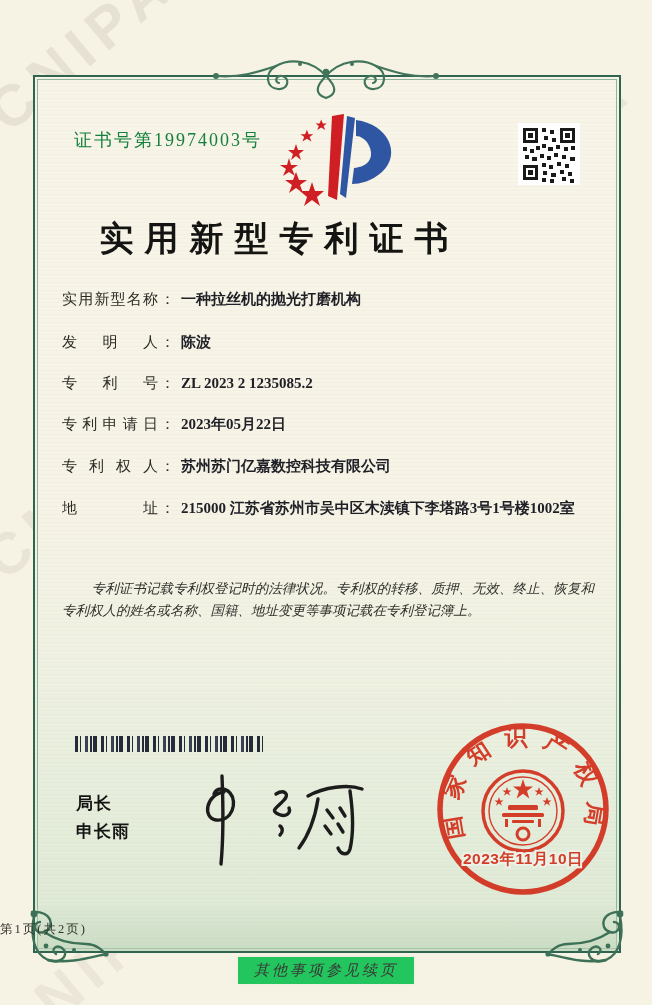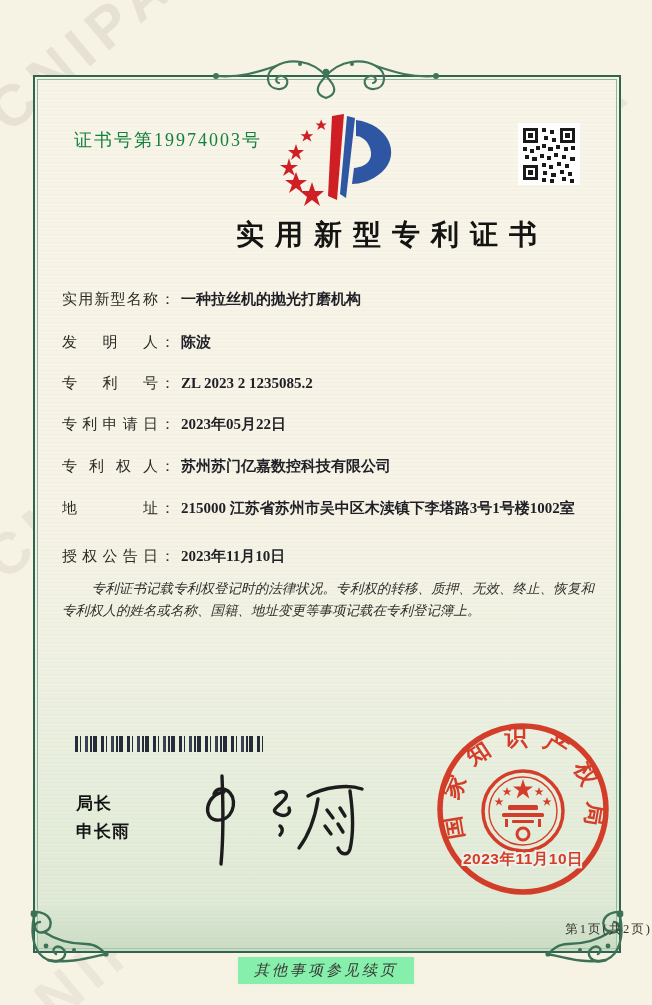--- a/index.html
+++ b/index.html
@@ -30,22 +30,22 @@
   .frame-inner{position:absolute;inset:2px;border:1px solid #8fb49c;}
   .bottom-band{
     position:absolute;left:37px;top:907px;width:580px;height:44px;
     background:linear-gradient(180deg,rgba(205,222,199,0.15),rgba(188,210,182,0.55));
   }
   .cert-no{
     position:absolute;left:74px;top:128px;
     font-size:18px;letter-spacing:2px;color:#15803d;
   }
   .title{
-    position:absolute;left:0;top:216px;width:548px;text-align:right;
-    font-size:28px;font-weight:bold;letter-spacing:11px;text-indent:11px;color:#141412;
+    position:absolute;left:0;top:216px;width:548px;text-align:center;
+    font-size:34px;font-weight:bold;letter-spacing:11px;text-indent:11px;color:#141412;
   }
   .qr{position:absolute;left:518px;top:123px;width:62px;height:62px;background:#fff;}
   .logo{position:absolute;left:270px;top:110px;width:134px;height:98px;}
   
   .frow{position:absolute;left:62px;width:545px;font-size:15px;line-height:22px;color:#232329;}
   .flabel{
     display:inline-block;width:96px;vertical-align:top;
     text-align:justify;text-align-last:justify;color:#2c2c26;
   }
   .fcolon{display:inline-block;vertical-align:top;margin:0 6px 0 2px;color:#2c2c26;}
@@ -67,26 +67,26 @@
       #262b3a 15px 17px,transparent 17px 18px,
       #262b3a 18px 22px,transparent 22px 26px);
   }
   .signer{
     position:absolute;left:76px;font-family:"Liberation Sans","DejaVu Sans",sans-serif;
     font-size:17px;font-weight:bold;color:#141414;letter-spacing:1px;
   }
   .sig{position:absolute;left:190px;top:772px;width:180px;height:95px;}
   .seal{position:absolute;left:433px;top:719px;width:180px;height:180px;opacity:0.94;}
   .page-no{
-    position:absolute;left:0;top:921px;width:652px;text-align:right;
+    position:absolute;left:0;top:921px;width:652px;text-align:left;
     font-size:12.5px;letter-spacing:2px;color:#33332d;
   }
   .footer-note{
     position:absolute;left:50%;top:957px;transform:translateX(-50%);
-    background:#86efac;padding:4px 16px;
+    background:#22c55e;padding:4px 16px;
     font-size:15px;font-style:italic;letter-spacing:3px;color:#3a3a34;
     box-shadow:0 0 4px rgba(0,0,0,0.04);white-space:nowrap;
   }
   .orn{position:absolute;pointer-events:none;}
 </style>
 </head>
 <body>
 
 <div class="wm" style="left:-30px;top:14px;">CNIPA</div>
 <div class="wm" style="left:428px;top:118px;opacity:.8;">CNIPA</div>
@@ -225,23 +225,20 @@
 <div class="frow" style="top:413px;">
   <span class="flabel">专 利 申 请 日</span><span class="fcolon">：</span><span class="fvalue">2023年05月22日</span>
 </div>
 <div class="frow" style="top:455px;">
   <span class="flabel">专 利 权 人</span><span class="fcolon">：</span><span class="fvalue">苏州苏门亿嘉数控科技有限公司</span>
 </div>
 <div class="frow" style="top:497px;">
   <span class="flabel">地 址</span><span class="fcolon">：</span><span class="fvalue" style="width:418px;">215000 江苏省苏州市吴中区木渎镇下李塔路3号1号楼1002室</span>
 </div>
 <div class="frow" style="top:545px;">
-  <span>
-    <span class="flabel">授 权 公 告 日</span><span class="fcolon">：</span><span class="fvalue">2023年11月10日</span>
-  </span>
 </div>
 
 <div class="paras">
   <p>专利证书记载专利权登记时的法律状况。专利权的转移、质押、无效、终止、恢复和专利权人的姓名或名称、国籍、地址变更等事项记载在专利登记簿上。</p>
 </div>
 
 <div class="barcode"></div>
 
 <div class="signer" style="top:792px;">局长</div>
 <div class="signer" style="top:820px;">申长雨</div>

